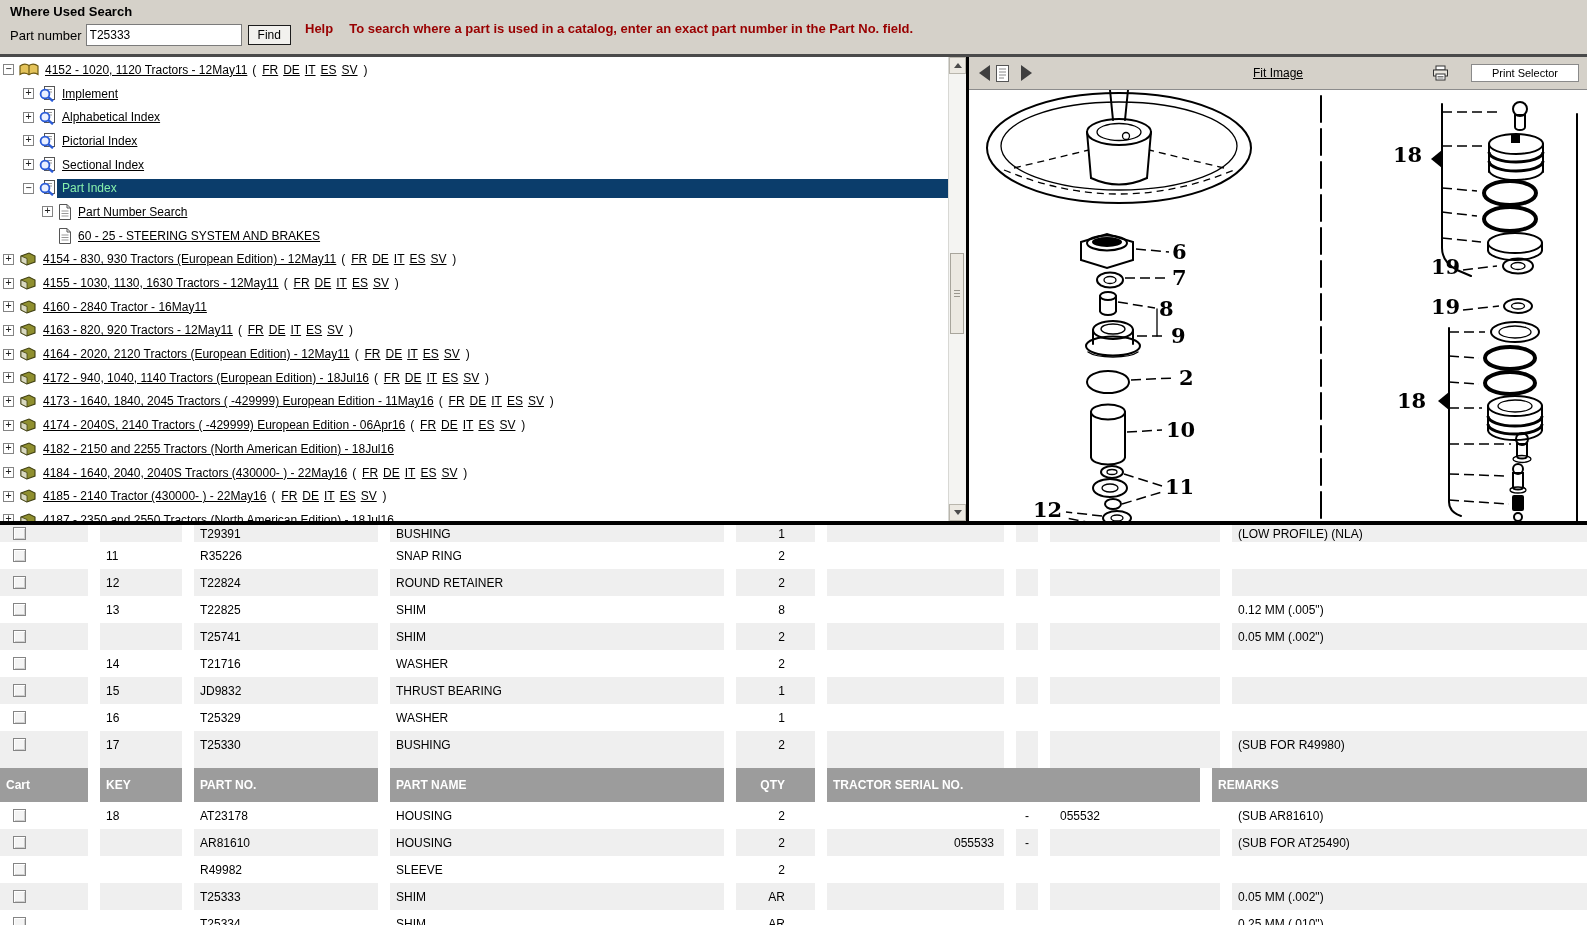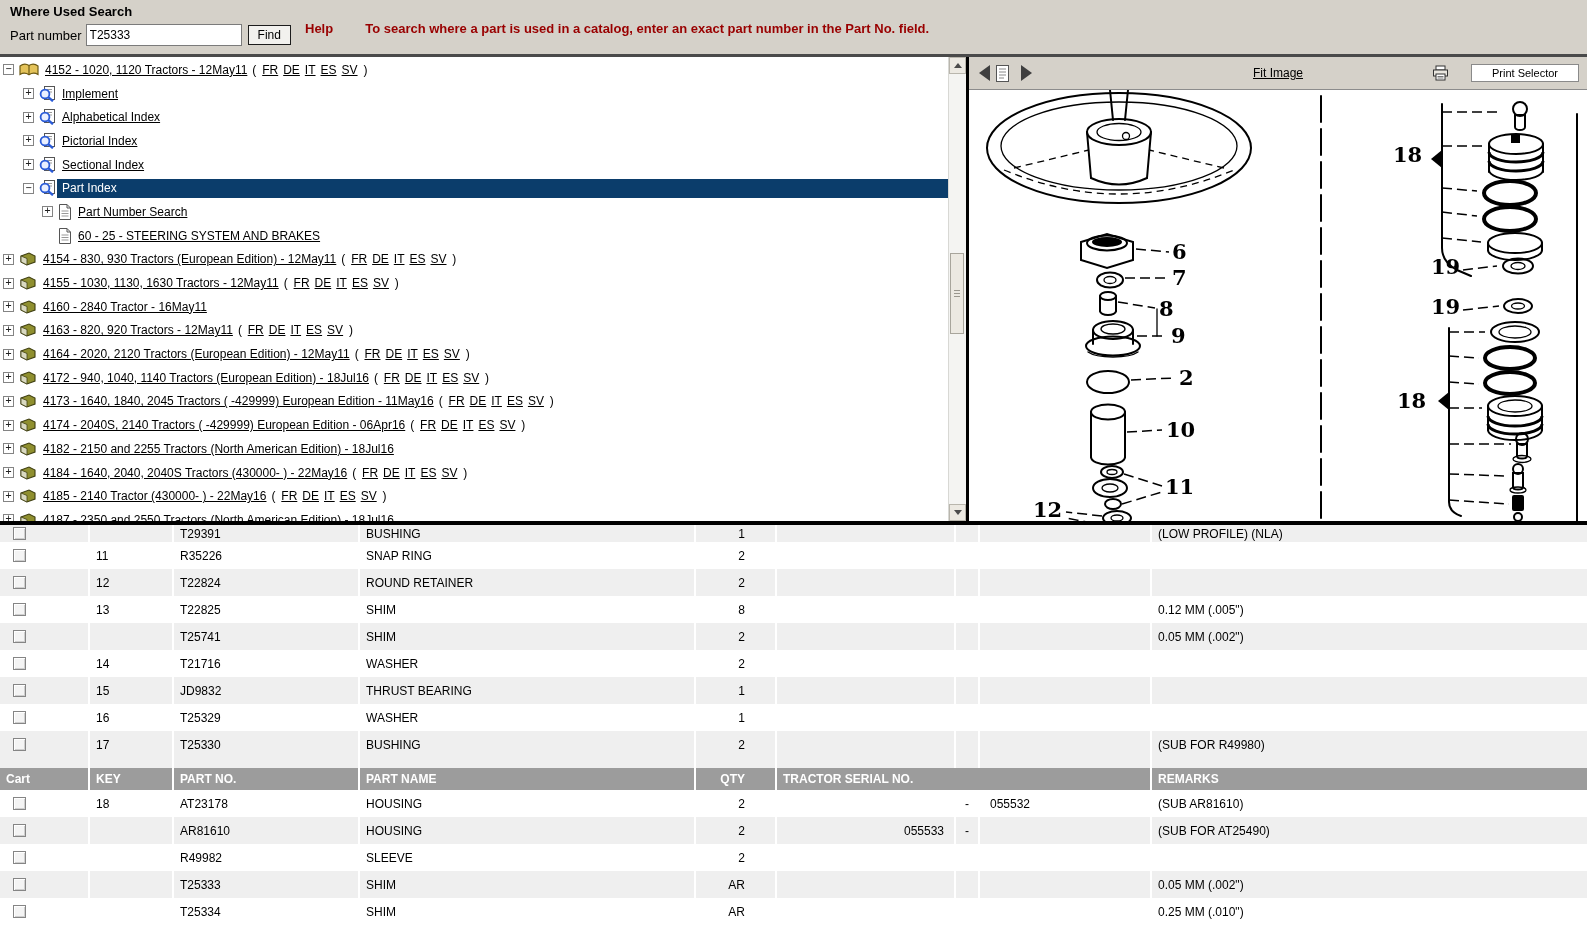--- a/index.html
+++ b/index.html
@@ -9,42 +9,42 @@
   
   .topbar{position:absolute;left:0;top:0;width:1587px;height:57px;box-sizing:border-box;
           background:var(--toolbar-bg);border-bottom:3px solid #4a4a4a;padding:4px 0 0 10px}
   .topbar-title{font-weight:bold;font-size:13px}
   .pn-row{margin-top:5px;display:flex;align-items:center;font-size:13px}
   .pn-row input{margin-left:4px;width:148px;height:18px;border:1px solid #7b7b7b;
                 font-family:inherit;font-size:12px;padding:1px 3px;background:#fff}
   .find-btn{margin-left:6px;background:#f2f1ee;border:1px solid #1c1c1c;font-family:inherit;
             font-size:12px;padding:2px 9px;cursor:pointer}
   .help{position:absolute;left:305px;top:21px;font-weight:bold;font-size:13px;color:var(--help-text);white-space:nowrap}
-  .help .hw{margin-right:32px}
+  .help .hw{margin-right:16px}
 
   
   .middle{position:absolute;left:0;top:57px;width:1587px;height:468px;box-sizing:border-box;
           border-bottom:4px solid #000;background:#fff}
 
   
   .tree-panel{position:absolute;left:0;top:0;width:966px;height:464px;overflow:hidden;background:#fff}
   #tree{position:absolute;left:0;top:0;right:17px;bottom:0;overflow:hidden;padding-top:1px}
   .tree-row{display:flex;align-items:center;height:23.7px;font-size:12px;white-space:nowrap}
   .lvl0{padding-left:3px}.lvl1{padding-left:23px}.lvl2{padding-left:42px}
   .exp{width:11px;height:11px;box-sizing:border-box;border:1px solid #848484;background:#fff;
        font-family:"DejaVu Sans Mono",monospace;font-size:10px;line-height:8px;text-align:center;
        margin-right:5px;flex:0 0 auto;cursor:pointer;color:#222}
   .exp-space{width:16px;flex:0 0 auto}
   .ticon{margin-right:6px;display:flex;flex:0 0 auto}
   .row-main{display:flex;align-items:center;height:19px}
   .tree-link{color:#000;text-decoration:underline;cursor:pointer}
   .langs{margin-left:5px}
   .langs a{color:#000;text-decoration:underline;margin:0 2.5px;cursor:pointer}
   .row-main.selected{background:var(--selection);flex:1 1 auto;padding-left:5px;margin-left:-5px}
-  .row-main.selected .tree-link{color:#ffffff;text-decoration:none}
+  .row-main.selected .tree-link{color:#86efac;text-decoration:none}
 
   
   .vscroll{position:absolute;right:0;top:0;width:17px;height:464px;background:#f4f4f2;border-left:1px solid #d8d8d4}
   .sb-btn{position:absolute;left:0;width:17px;height:17px;background:#ece9e2;border:1px solid #b9b6ad;
           box-sizing:border-box;display:flex;align-items:center;justify-content:center;cursor:pointer}
   .sb-btn.up{top:0}.sb-btn.down{bottom:0}
   .tri-up{width:0;height:0;border:4px solid transparent;border-bottom:5px solid #4c4c4c;margin-top:-4px}
   .tri-dn{width:0;height:0;border:4px solid transparent;border-top:5px solid #4c4c4c;margin-bottom:-4px}
   .sb-thumb{position:absolute;left:1px;top:196px;width:14px;height:81px;background:#ece9e2;
             border:1px solid #a8a59c;box-sizing:border-box;cursor:pointer}
@@ -69,24 +69,24 @@
   .thin{fill:none;stroke:#000;stroke-width:1.3;stroke-linecap:round}
   .thick{fill:none;stroke:#000;stroke-width:4}
   .gro{fill:none;stroke:#000;stroke-width:3}
   .lead{fill:none;stroke:#000;stroke-width:1.5;stroke-dasharray:10 5}
   .dd{fill:none;stroke:#000;stroke-width:1.3;stroke-dasharray:7 5}
   .callout{font-family:"DejaVu Serif",serif;font-size:21px;font-weight:bold;fill:#000}
 
   
   .parts-table{position:absolute;left:0;top:525px;width:1587px;height:400px;background:#fff;font-size:12px}
   .trow{display:grid;grid-template-columns:88px 82px 184px 334px 79px 177px 22px 170px 435px;
-        column-gap:2px;height:27px}
+        column-gap:12px;height:27px}
   .trow.clip{height:17px}
   .trow.frag{height:10px}
-  .trow.thead{grid-template-columns:88px 82px 184px 334px 79px 373px 435px;height:22px}
+  .trow.thead{grid-template-columns:88px 82px 184px 334px 79px 373px 435px;height:34px}
   .tcell{display:flex;align-items:center;padding-left:6px;white-space:nowrap;overflow:hidden}
   .shaded .tcell{background:var(--row-alt-bg)}
   .thead .tcell{background:var(--table-header-bg);color:#fff;font-weight:bold}
   .c-qty{justify-content:flex-end;padding-right:30px;padding-left:0}
   .c-sfrom{justify-content:flex-end;padding-right:10px;padding-left:0}
   .c-dash{justify-content:center;padding:0}
   .c-sto{padding-left:10px}
   .cart-cell{padding-left:13px}
   .cb{width:13px;height:13px;box-sizing:border-box;background:#f4f4f4;border:1px solid #858585;
       box-shadow:inset 1px 1px 0 #fff,inset -1px -1px 0 #cfcfcf;cursor:pointer}

